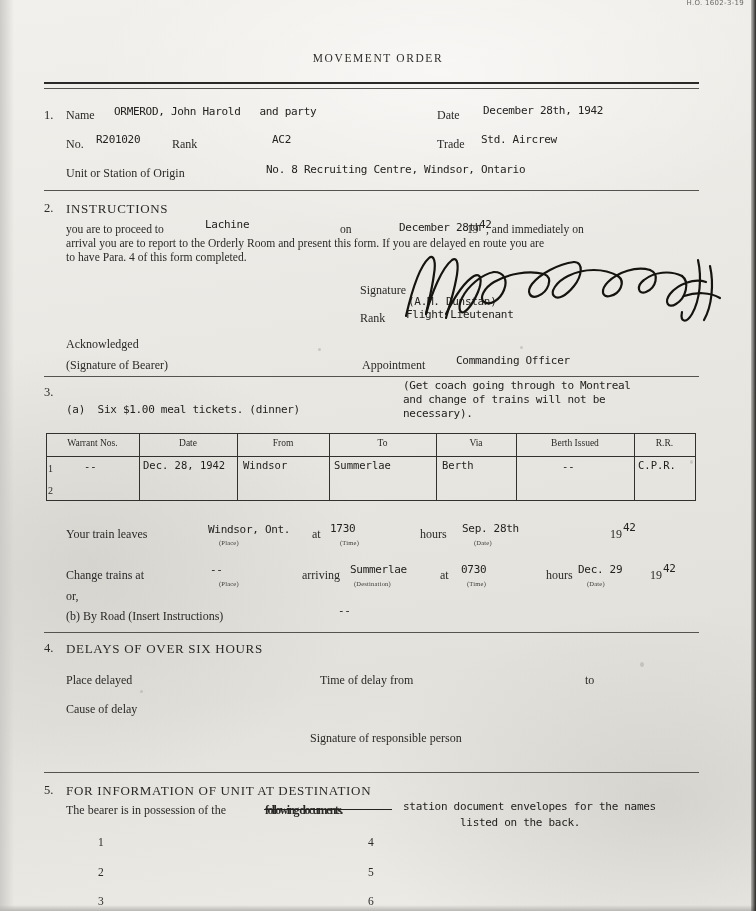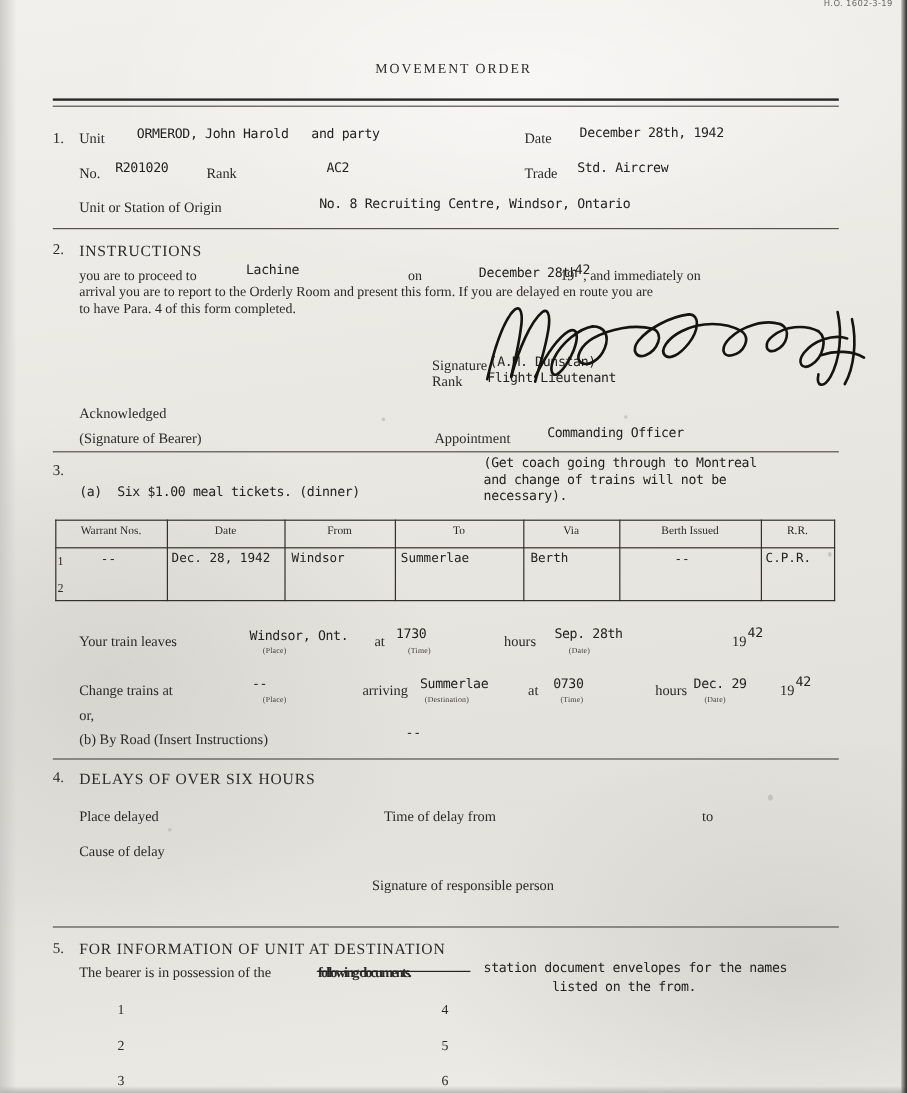--- a/index.html
+++ b/index.html
@@ -105,21 +105,21 @@
   <div class="edge-bottom"></div>
 
   <div id="sheet">
 
     <div class="stamp pr">H.O. 1602-3-19</div>
     <div class="subtitle">MOVEMENT ORDER</div>
     <div class="rule thick" style="left:44px;top:82px;width:655px;"></div>
     <div class="rule thin" style="left:44px;top:88px;width:655px;"></div>
 
     <div class="sec-no pr" style="left:44px;top:108px;">1.</div>
-    <div class="lbl pr" style="left:66px;top:108px;">Unit</div>
+    <div class="lbl pr" style="left:66px;top:108px;">Name</div>
     <div class="dots" style="left:98px;top:108px;width:270px;"></div>
     <div class="typed" style="left:114px;top:105px;">ORMEROD, John Harold   and party</div>
 
     <div class="lbl pr" style="left:437px;top:108px;">Date</div>
     <div class="dots" style="left:466px;top:108px;width:232px;"></div>
     <div class="typed" style="left:483px;top:104px;">December 28th, 1942</div>
 
     <div class="lbl pr" style="left:66px;top:137px;">No.</div>
     <div class="dots" style="left:88px;top:137px;width:80px;"></div>
     <div class="typed" style="left:96px;top:133px;">R201020</div>
@@ -163,21 +163,21 @@
         <path d="M176 10 C186 10,184 24,176 34 C168 44,160 48,156 44 C152 40,158 30,170 24 C186 16,206 16,220 24"></path>
         <path d="M220 24 C228 30,222 42,212 44 C204 46,202 38,210 30 C220 20,238 14,252 18"></path>
         <path d="M252 18 C262 22,258 36,248 40 C240 43,238 34,246 28 C256 20,272 18,284 24"></path>
         <path d="M284 24 C292 30,288 46,278 52 C270 57,266 50,272 42 C280 32,296 26,308 30"></path>
         <path d="M300 8 C304 26,302 48,294 62 C288 72,282 70,284 60"></path>
         <path d="M312 14 C316 32,314 54,306 68"></path>
         <path d="M286 44 C298 40,312 40,322 46"></path>
       </g>
     </svg>
 
-    <div class="lbl pr" style="left:360px;top:297px;text-align:right;">Signature</div>
+    <div class="lbl pr" style="left:360px;top:283px;text-align:right;">Signature</div>
     <div class="dots" style="left:412px;top:283px;width:286px;"></div>
     <div class="typed" style="left:408px;top:295px;">(A.M. Dunstan)</div>
 
     <div class="lbl pr" style="left:360px;top:311px;">Rank</div>
     <div class="dots" style="left:392px;top:311px;width:306px;"></div>
     <div class="typed" style="left:406px;top:308px;">Flight Lieutenant</div>
 
     <div class="lbl pr" style="left:66px;top:337px;">Acknowledged</div>
     <div class="lbl pr" style="left:66px;top:358px;">(Signature of Bearer)</div>
     <div class="dots" style="left:188px;top:359px;width:172px;"></div>
@@ -309,21 +309,21 @@
 
     <div class="rule thin" style="left:44px;top:772px;width:655px;"></div>
 
     <div class="sec-no pr" style="left:44px;top:783px;">5.</div>
     <div class="sec-title pr" style="left:66px;top:783px;">FOR INFORMATION OF UNIT AT DESTINATION</div>
 
     <div class="lbl pr" style="left:66px;top:803px;">The bearer is in possession of the</div>
     <div class="lbl pr" style="left:265px;top:803px;font-weight:bold;letter-spacing:-1.6px;">following documents.</div>
     <div class="strike" style="left:264px;top:809px;width:128px;"></div>
     <div class="typed" style="left:403px;top:800px;">station document envelopes for the names</div>
-    <div class="typed" style="left:460px;top:816px;">listed on the from.</div>
+    <div class="typed" style="left:460px;top:816px;">listed on the back.</div>
 
     <div class="num-line pr" style="left:98px;top:836px;">1</div>
     <div class="dots" style="left:112px;top:838px;width:224px;"></div>
     <div class="num-line pr" style="left:98px;top:866px;">2</div>
     <div class="dots" style="left:112px;top:868px;width:224px;"></div>
     <div class="num-line pr" style="left:98px;top:895px;">3</div>
     <div class="dots" style="left:112px;top:897px;width:224px;"></div>
 
     <div class="num-line pr" style="left:368px;top:836px;">4</div>
     <div class="dots" style="left:382px;top:838px;width:316px;"></div>

